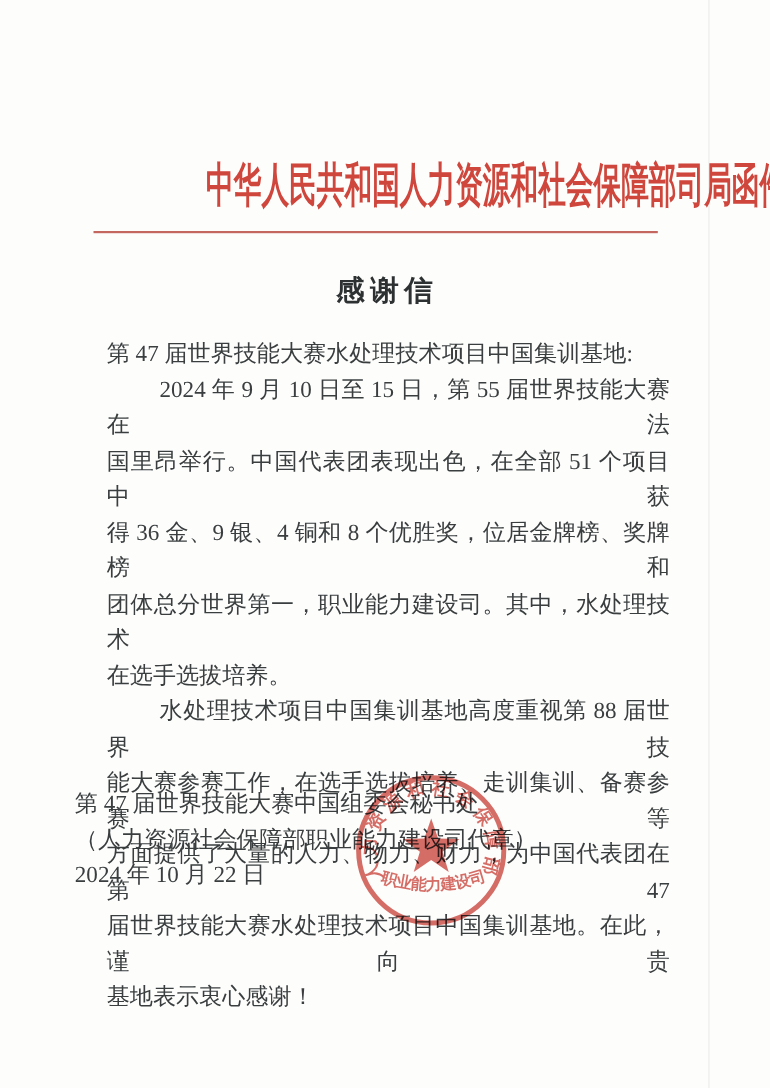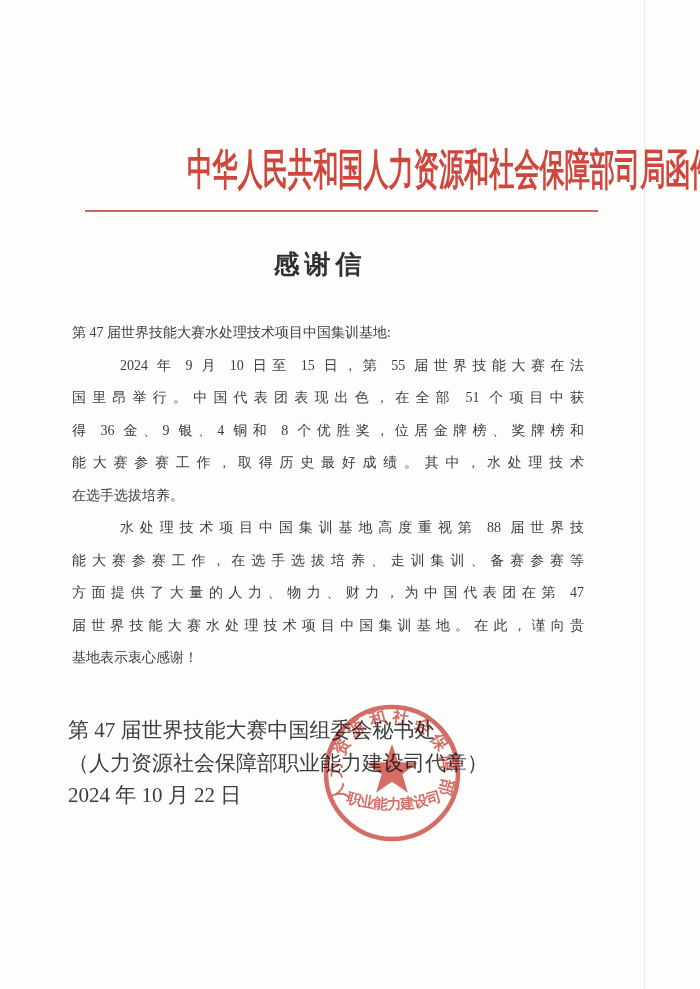--- a/index.html
+++ b/index.html
@@ -24,25 +24,25 @@
     display:inline-block; transform:scaleX(0.585); transform-origin:50% 50%;
     font-size:43px; font-weight:700; color:var(--accent-red,#cf463c);
     letter-spacing:0px; line-height:60px;
   }
   .red-rule{
     position:absolute; left:85px; top:210px; width:513px; height:2px;
     background:var(--rule-red,#c4675f);
   }
   .doc-title{
     position:absolute; top:247px; left:0; width:640px; text-align:center;
-    font-size:26px; font-weight:700; color:#2d3132; letter-spacing:5px;
+    font-size:26px; font-weight:700; color:#2d3132; letter-spacing:5px;padding-left:32px;
   }
   .body-text{
-    position:absolute; top:305px; left:72px; width:512px;
-    font-size:14px; line-height:32.5px; color:var(--ink,#3a3e3f);margin-top:12px;
+    position:absolute; top:305px; left:97px; width:512px;
+    font-size:21px; line-height:32.5px; color:var(--ink,#3a3e3f);
   }
   .bline{white-space:nowrap;}
   .bline.j{white-space:normal; text-align:justify; text-align-last:justify; text-justify:inter-character;}
   .bline.ind{text-indent:48px;}
   .signature{
     position:absolute; top:714px; left:68px; width:624px; text-align:left;
     font-size:21px; line-height:32.5px; color:var(--ink,#3a3e3f);
   }
   .seal{
     position:absolute; left:320px; top:700px; width:145px; height:148px;
@@ -67,21 +67,21 @@
 
   <div class="red-rule"></div>
 
   <div class="doc-title">感谢信</div>
 
   <div class="body-text">
       <div class="bline">第 47 届世界技能大赛水处理技术项目中国集训基地:</div>
       <div class="bline j ind">2024 年 9 月 10 日至 15 日，第 55 届世界技能大赛在法</div>
       <div class="bline j">国里昂举行。中国代表团表现出色，在全部 51 个项目中获</div>
       <div class="bline j">得 36 金、9 银、4 铜和 8 个优胜奖，位居金牌榜、奖牌榜和</div>
-      <div class="bline j">能大赛参赛工作，取得历史最好成绩。其中，水处理技术</div>
+      <div class="bline j">团体总分世界第一，职业能力建设司。其中，水处理技术</div>
       <div class="bline">在选手选拔培养。</div>
       <div class="bline j ind">水处理技术项目中国集训基地高度重视第 88 届世界技</div>
       <div class="bline j">能大赛参赛工作，在选手选拔培养、走训集训、备赛参赛等</div>
       <div class="bline j">方面提供了大量的人力、物力、财力，为中国代表团在第 47</div>
       <div class="bline j">届世界技能大赛水处理技术项目中国集训基地。在此，谨向贵</div>
       <div class="bline">基地表示衷心感谢！</div>
     </div>
 
   <div class="signature">
     <div>第 47 届世界技能大赛中国组委会秘书处</div>

